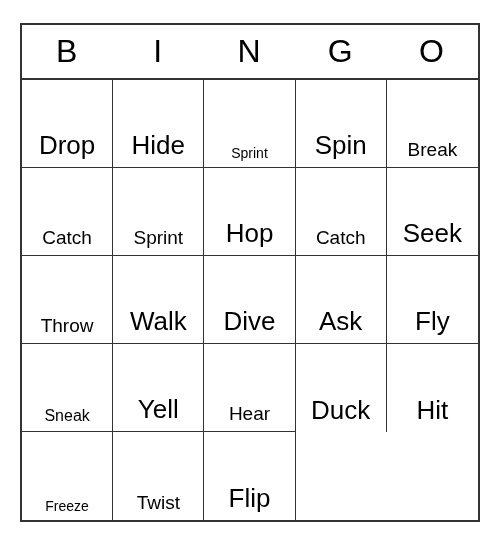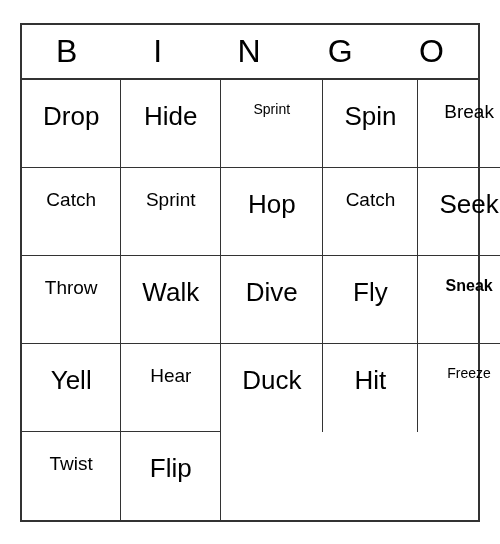--- a/index.html
+++ b/index.html
@@ -40,24 +40,24 @@
     .bingo-grid {
       display: grid;
       grid-template-columns: repeat(5, 1fr);
     }
 
     .bingo-cell {
       border-right: 1.5px solid #333;
       border-bottom: 1.5px solid #333;
       min-height: 88px;
       display: flex;
-      align-items: flex-start;
+      align-items: flex-end;
       justify-content: center;
       text-align: center;
-      padding: 21px;
+      padding: 6px;
     }
 
     .bingo-cell:nth-child(5n) {
       border-right: none;
     }
 
     .bingo-grid .bingo-cell:nth-last-child(-n+5) {
       border-bottom: none;
     }
 
@@ -68,21 +68,20 @@
     .bingo-cell span.large {
       font-size: 26px;
     }
 
     .bingo-cell span.medium {
       font-size: 19px;
     }
 
     .bingo-cell span.small {
       font-size: 16px;
-      font-weight: bold;
     }
 
     .bingo-cell span.xsmall {
       font-size: 14px;
     }
   </style>
 </head>
 <body>
 
 <div class="bingo-card">
@@ -127,20 +126,23 @@
       <div class="bingo-cell">
         <span class="medium">Throw</span>
       </div>
       <div class="bingo-cell">
         <span class="large">Walk</span>
       </div>
       <div class="bingo-cell">
         <span class="large">Dive</span>
       </div>
       <div class="bingo-cell">
+        <span class="large">Ask</span>
+      </div>
+      <div class="bingo-cell">
         <span class="large">Fly</span>
       </div>
       <div class="bingo-cell">
         <span class="small">Sneak</span>
       </div>
       <div class="bingo-cell">
         <span class="large">Yell</span>
       </div>
       <div class="bingo-cell">
         <span class="medium">Hear</span>

